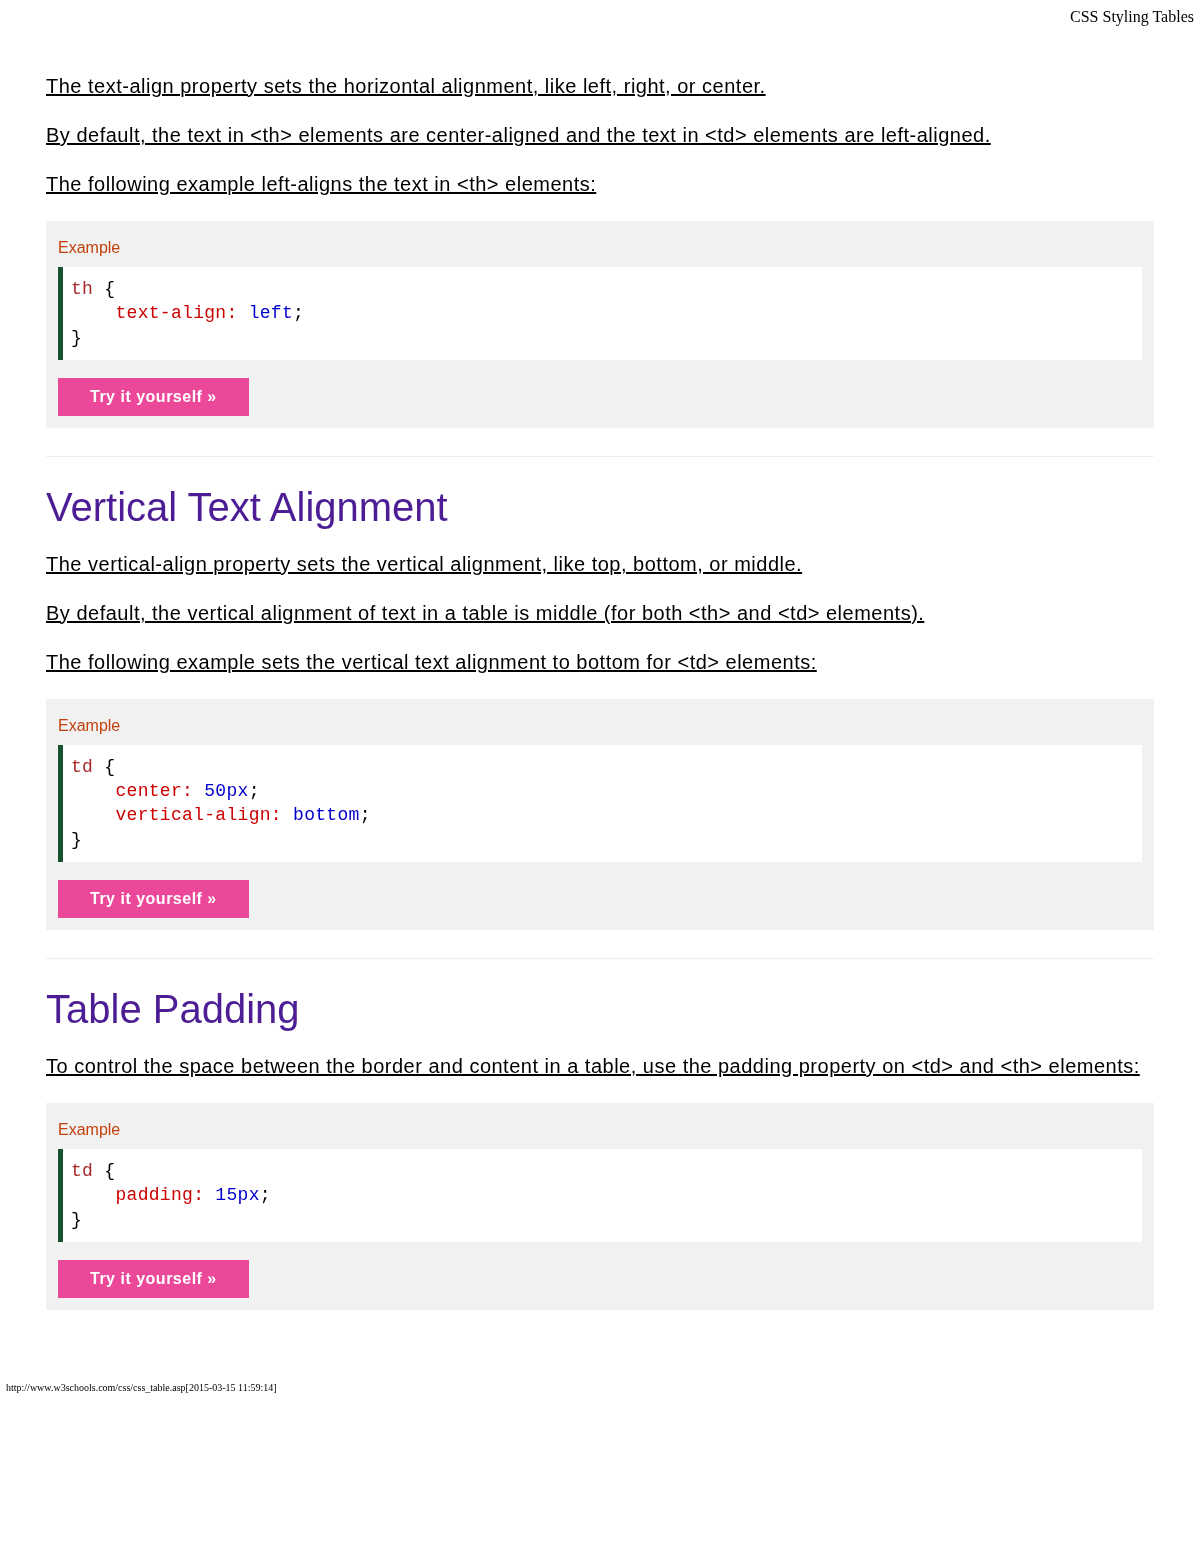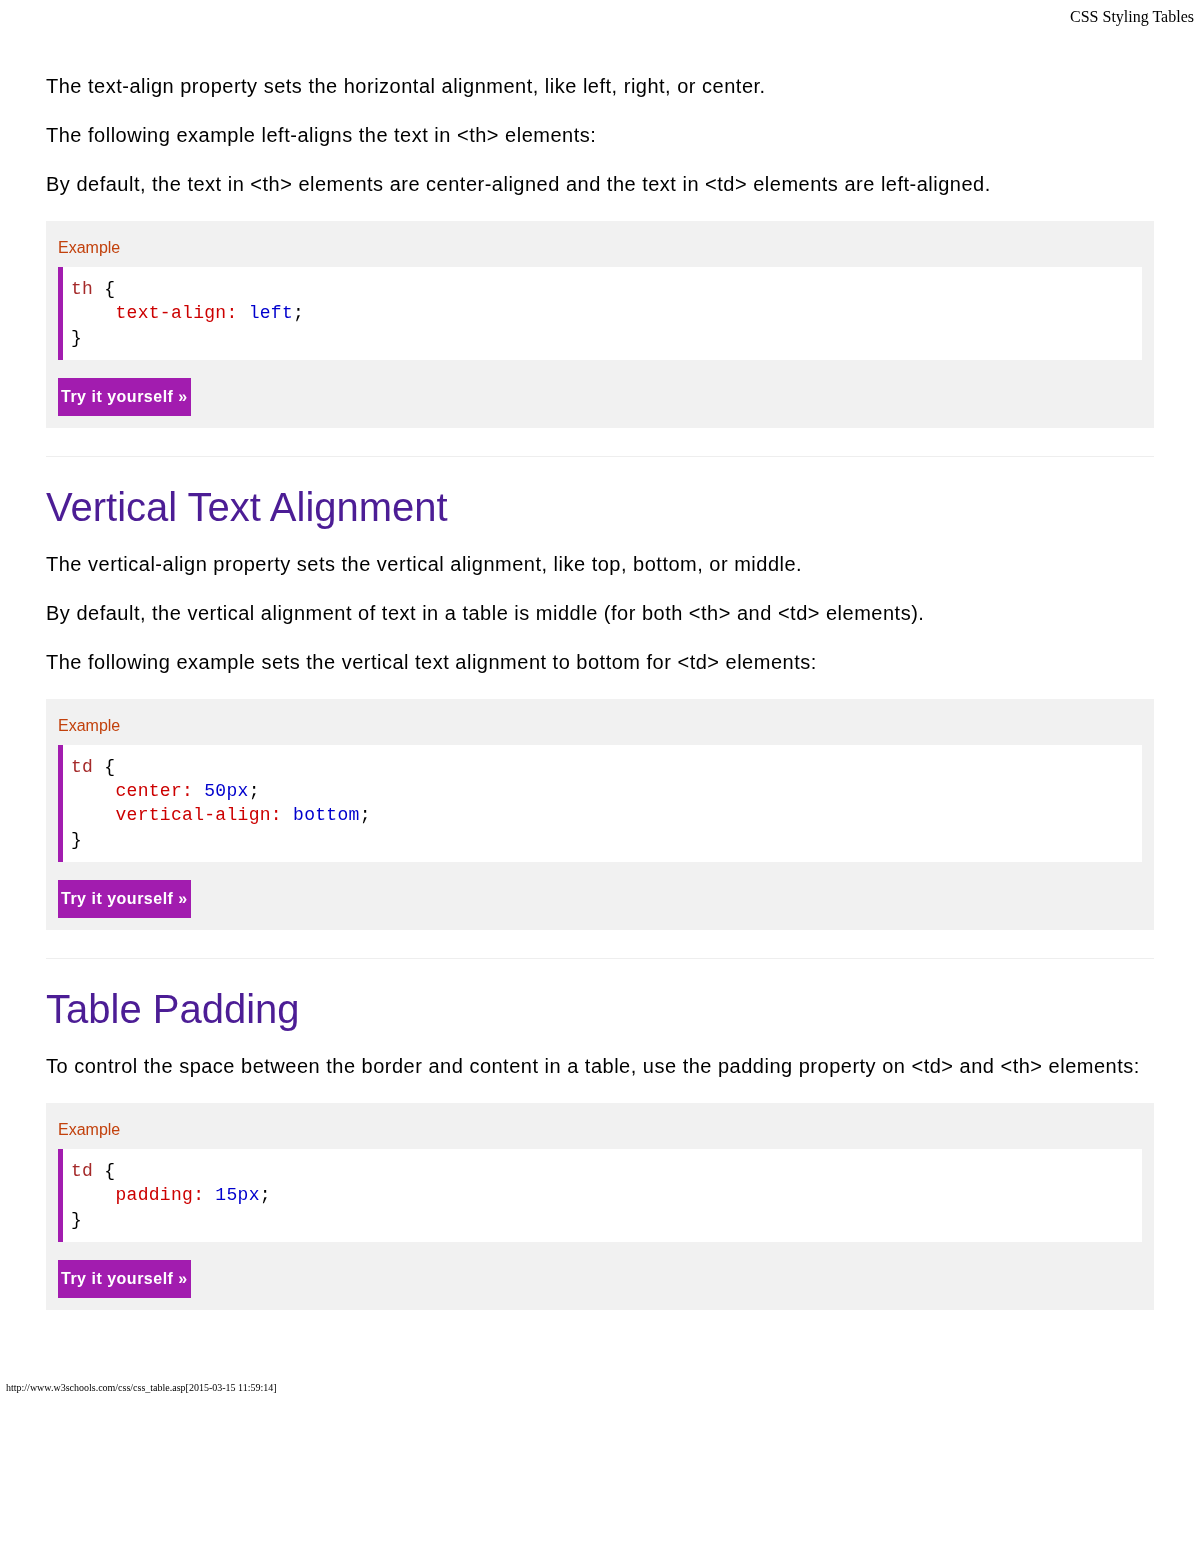--- a/index.html
+++ b/index.html
@@ -17,20 +17,21 @@
     }
     .content {
       padding: 0 46px 0 46px;
     }
     p.bodytext {
       font-size: 20px;
       letter-spacing: 0.5px;
       margin: 20px 0;
       color: #000;
       line-height: 1.45;
+      text-decoration: underline;
     }
     hr.section-divider {
       border: none;
       border-top: 1px solid #eee;
       margin: 28px 0 22px 0;
     }
     h2.section-heading {
       font-size: 40px;
       font-weight: 400;
       margin: 28px 0 14px 0;
@@ -45,37 +46,37 @@
     }
     .example-label {
       color: #c2410c;
       font-size: 16px;
       font-weight: 400;
       padding: 6px 2px 10px 0;
       font-family: 'Segoe UI', Arial, sans-serif;
     }
     .code-panel {
       background: #fff;
-      border-left: 5px solid #a21caf;
+      border-left: 5px solid #14532d;
       padding: 10px 8px;
       font-family: Consolas, 'Courier New', monospace;
       font-size: 18px;
       line-height: 1.35;
       letter-spacing: 0.3px;
       white-space: pre;
     }
     .tok-sel { color: #a52a2a; } 
     .tok-prop { color: #c00; } 
     .tok-val { color: #0000cd; } 
     .tok-punc { color: #000; }
     .try-btn {
       display: inline-block;
-      background: #a21caf;
+      background: #ec4899;
       color: #fff;
-      padding: 10px 3px;
+      padding: 10px 32px;
       margin-top: 18px;
       font-size: 16px;
       font-weight: bold;
       letter-spacing: 0.5px;
       cursor: pointer;
       border: none;
     }
     .footer-line {
       font-family: "Times New Roman", Times, serif;
       font-size: 10px;
@@ -83,22 +84,22 @@
     }
   </style>
 </head>
 <body>
 
 <div class="header-title">CSS Styling Tables</div>
 
 <div class="content">
 
   <p class="bodytext" style="margin-top:46px;">The text-align property sets the horizontal alignment, like left, right, or center.</p>
+  <p class="bodytext">By default, the text in &lt;th&gt; elements are center-aligned and the text in &lt;td&gt; elements are left-aligned.</p>
   <p class="bodytext">The following example left-aligns the text in &lt;th&gt; elements:</p>
-  <p class="bodytext">By default, the text in &lt;th&gt; elements are center-aligned and the text in &lt;td&gt; elements are left-aligned.</p>
 
   <div class="example-box">
     <div class="example-label">Example</div>
     <div class="code-panel"><span class="tok-sel">th</span><span class="tok-punc"> {</span>
     <span class="tok-prop">text-align:</span> <span class="tok-val">left</span><span class="tok-punc">;</span>
 <span class="tok-punc">}</span></div>
     <button class="try-btn">Try it yourself »</button>
   </div>
 
   <hr class="section-divider">

